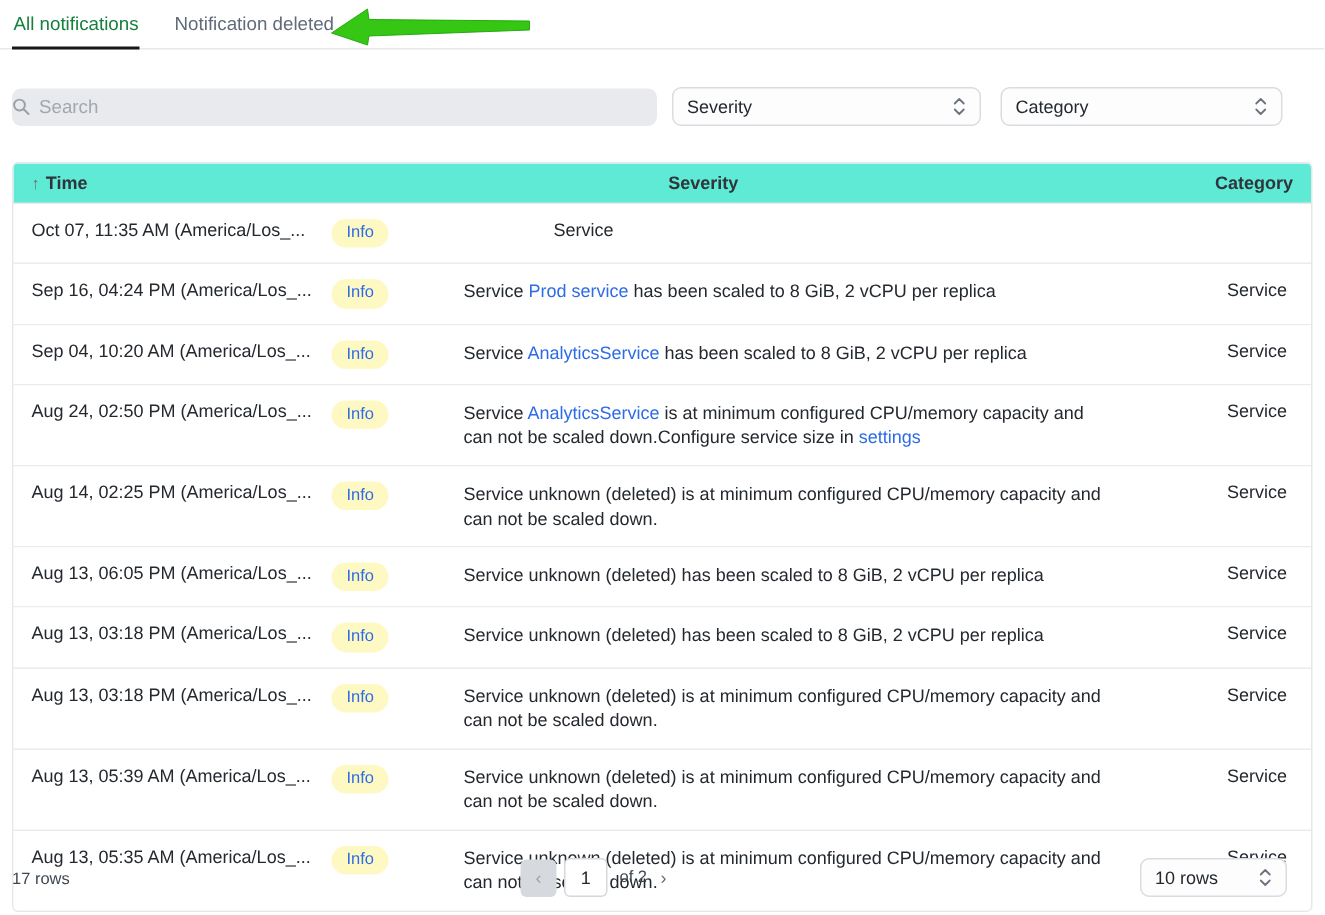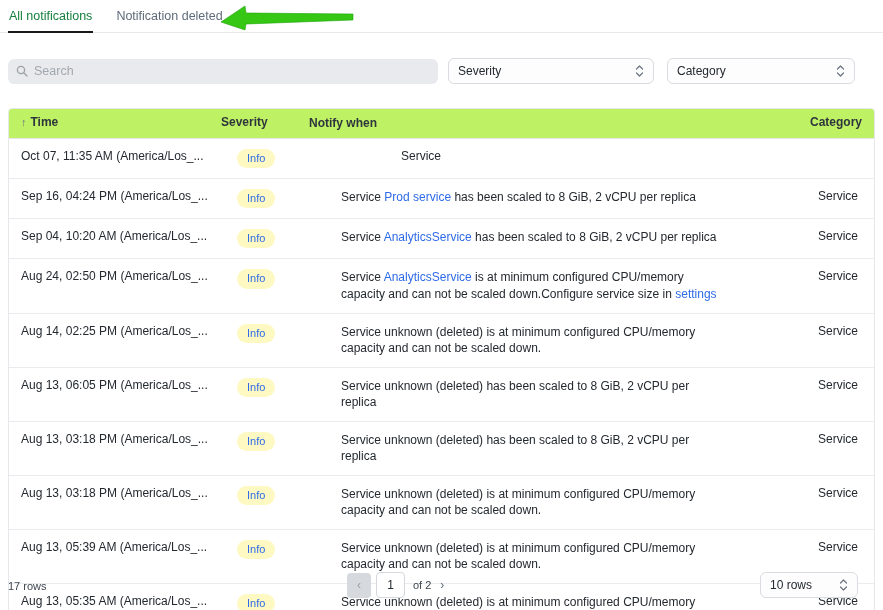--- a/index.html
+++ b/index.html
@@ -9,34 +9,34 @@
 
   
   .tabs { position:relative; display:flex; gap:22px; padding:0 8px; border-bottom:1px solid #e7e9ec; }
   .tab { padding:9px 1px 9px; font-size:12.5px; color:#5f6b7a; cursor:pointer; position:relative; white-space:nowrap; }
   .tab.active { color:#15803d; font-weight:500; }
   .tab.active::after { content:""; position:absolute; left:0; right:0; bottom:-1px; height:2px; background:#16181c; }
   .arrow-annotation { position:absolute; left:219px; top:4px; width:136px; height:28px; pointer-events:none; }
 
   
   .filters { display:flex; align-items:center; padding:0 8px; margin-top:25px; }
-  .search-box { flex:0 0 430px; height:25px; background:#e9eaed; border-radius:6px; display:flex; align-items:center; padding:0 8px; }
+  .search-box { flex:0 0 430px; height:25px; background:#e9eaed; border-radius:6px; display:flex; align-items:center; padding:0 0; }
   .search-box svg { flex:0 0 auto; margin-right:6px; }
   .search-box input { border:none; outline:none; background:transparent; font-size:12.5px; width:100%; color:#24292f; font-family:"Liberation Sans", sans-serif; }
   .search-box input::placeholder { color:#a2a8b0; }
   .select { height:26px; border:1px solid #d9dce0; background:#fdfdfe; border-radius:6px; display:flex; align-items:center; justify-content:space-between; padding:0 9px; font-size:12px; color:#24292f; cursor:pointer; }
   .sel-severity { width:206px; margin-left:10px; }
   .sel-category { width:188px; margin-left:13px; }
   .updown { display:flex; flex-direction:column; align-items:center; line-height:0; }
 
   
   .table { margin:24px 8px 0; border:1px solid #e5e7eb; border-radius:4px; overflow:hidden; }
-  .thead { display:flex; background:#bef264; border-bottom:1px solid #e5e7eb; font-size:11px; font-weight:700; color:#2f353c;justify-content:space-between; }
+  .thead { display:flex; background:#5eead4; border-bottom:1px solid #e5e7eb; font-size:11px; font-weight:700; color:#2f353c;justify-content:space-between; }
   .thead .cell { padding:6px 12px; }
-  .trow { display:flex; border-bottom:1px solid #e9ebee; background:#fff;gap:16px; }
+  .trow { display:flex; border-bottom:1px solid #e9ebee; background:#fff; }
   .trow:last-child { border-bottom:none; }
   .cell { padding:10px 12px; font-size:12px; }
   .c-time { flex:0 0 200px; white-space:nowrap; overflow:hidden; }
   .c-sev { flex:0 0 88px; }
   .c-msg { flex:1 1 auto; line-height:1.38; }
   .c-msg .inner { max-width:456px; }
   .c-cat { flex:0 0 128px; text-align:right; padding-right:16px; }
   .badge { display:inline-block; background:#fef9c3; color:#2e6be6; font-size:11px; font-weight:500; padding:2px 10px 3px; border-radius:10px; line-height:1.3; }
   .link { color:#2e6be6; cursor:pointer; }
   .sort-glyph { color:#6a727c; margin-right:4px; font-size:11px; }
@@ -91,21 +91,20 @@
       </span>
     </div>
   </div>
 
   <div class="table">
     <div class="thead">
       <div class="cell c-time">
         <span class="sort-glyph">↑</span><span>Time</span>
       </div>
       <div class="cell c-sev">Severity</div>
-      <div class="cell c-msg">Notify when</div>
       <div class="cell c-cat">Category</div>
     </div>
     <div>
   <div class="trow">
     <div class="cell c-time">Oct 07, 11:35 AM (America/Los_...</div>
     <div class="cell c-sev"><span class="badge">Info</span></div>
     <div class="cell c-cat">Service</div>
   </div>
 
   <div class="trow">

